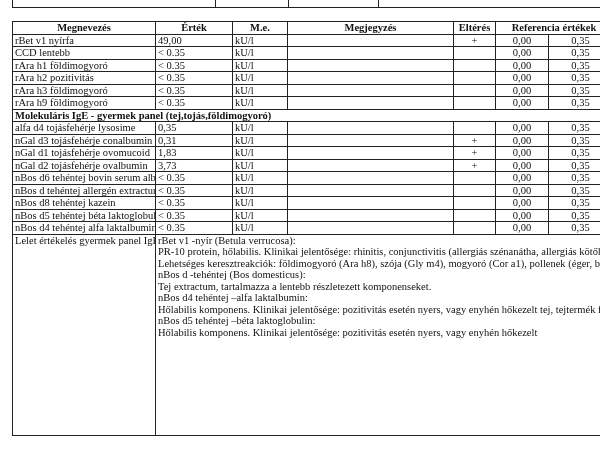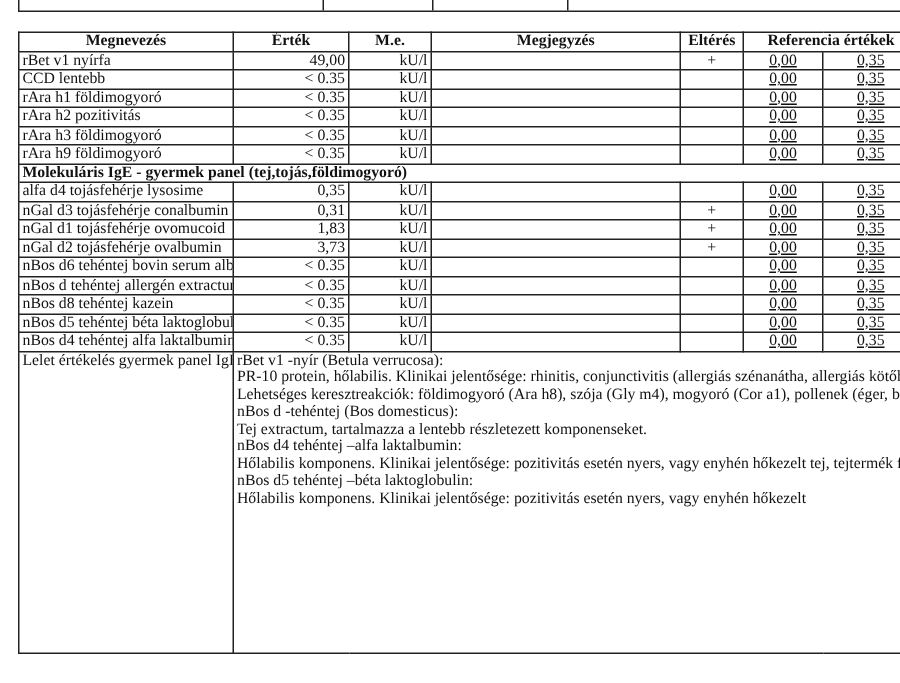--- a/index.html
+++ b/index.html
@@ -6,24 +6,24 @@
   body { width:600px; height:455px; overflow:hidden; position:relative;
          font-family:"Liberation Serif", serif; color:#111; font-size:10.5px; }
   .topfrag { position:absolute; left:12px; top:-2px; width:600px; height:9px;
              border-left:1px solid #222; border-bottom:1px solid #222; }
   .topfrag .v { position:absolute; top:0; bottom:0; border-left:1px solid #222; }
   table.res { position:absolute; left:12px; top:21px; border-collapse:collapse;
               table-layout:fixed; width:600px; }
   table.res td, table.res th { border:1px solid #222; padding:0 2px; line-height:11.5px;
               vertical-align:top; overflow:hidden; white-space:nowrap; }
   table.res th { font-weight:bold; text-align:center; font-size:10.5px;font-family:Liberation Serif, serif; }
-  td.val { text-align:right; }
-  td.unit { text-align:right; }
+  td.val { }
+  td.unit { text-align:left; }
   td.dev { text-align:center; }
-  td.ref { text-align:center;text-decoration:underline; }
+  td.ref { text-align:center; }
   td.wrap { white-space:normal;margin-top:36px; }
   tr.section td { font-weight:bold; border-left:1px solid #222; }
   td.eval { white-space:normal; padding-left:2px; }
   td.evaltext { white-space:normal; padding-left:2px; line-height:11.6px; }
   .p { display:block; }
 </style>
 </head>
 <body>
 
 <div class="topfrag">

